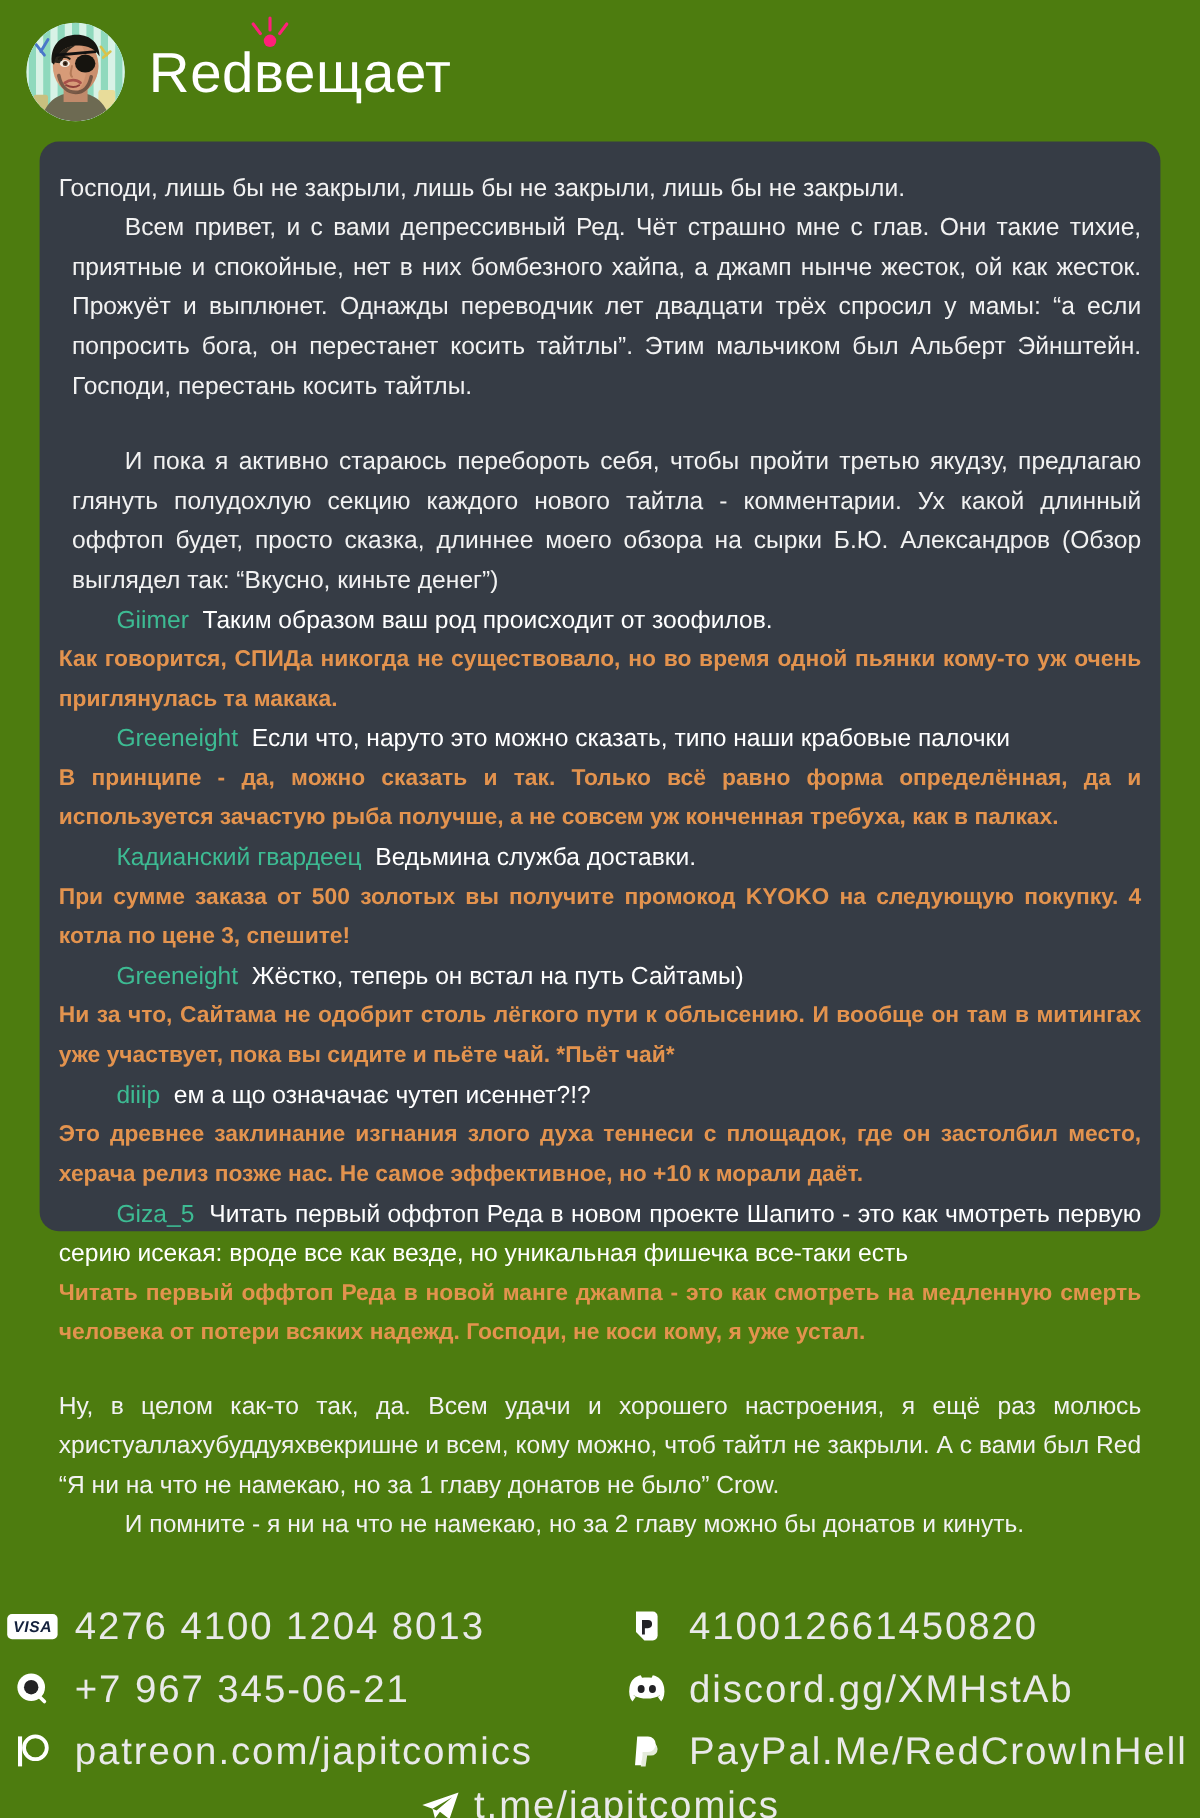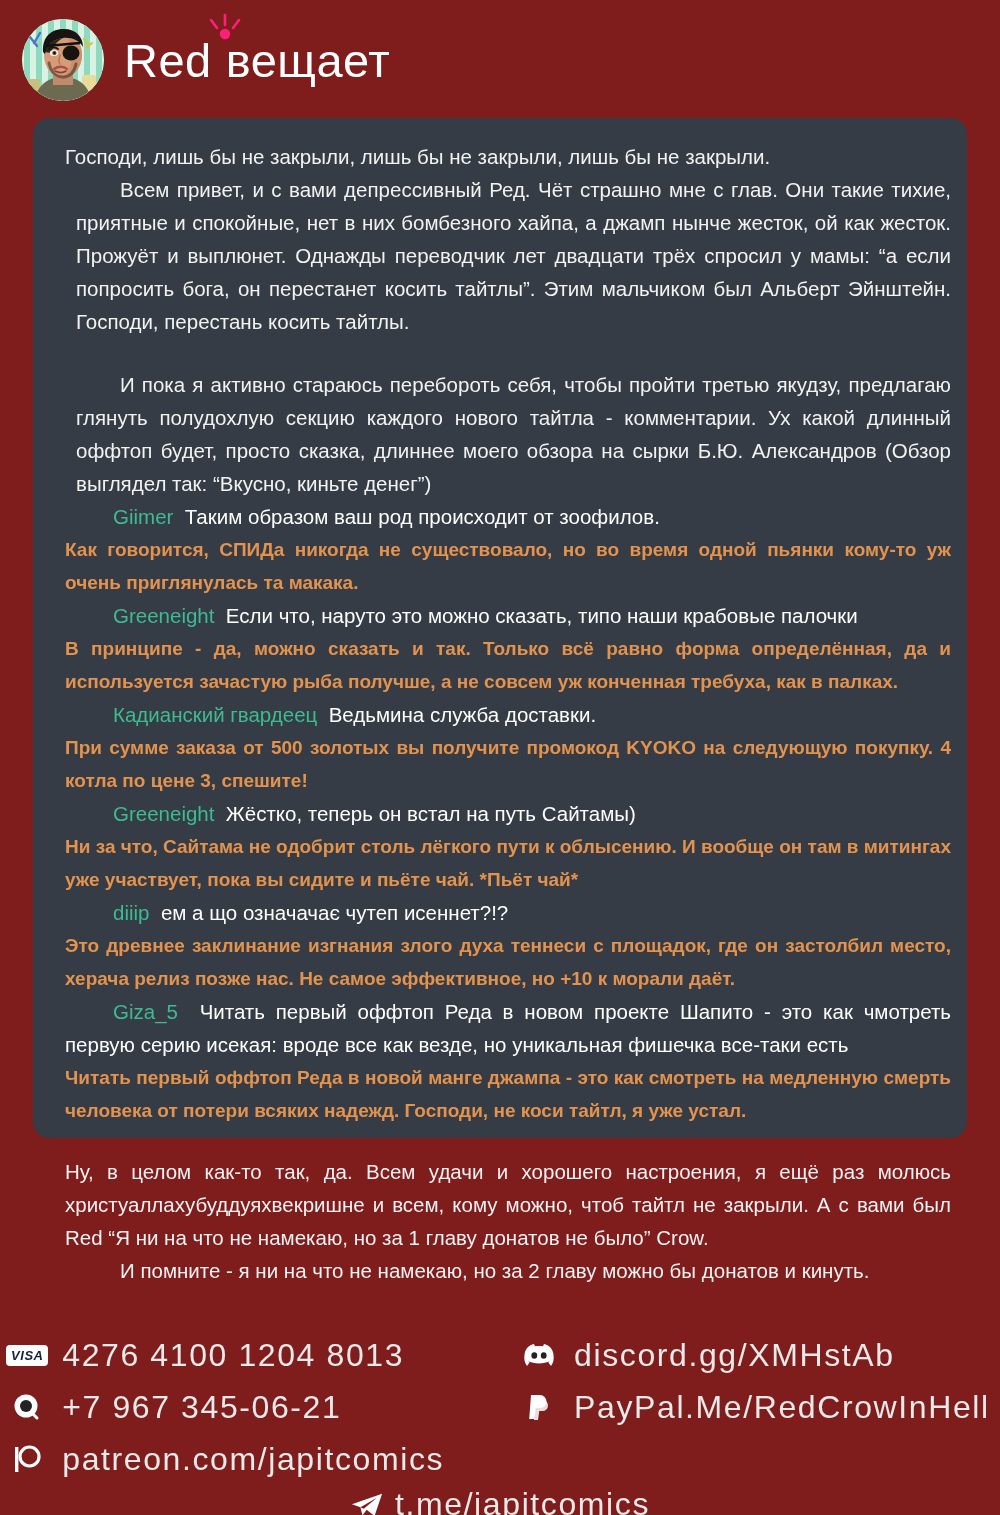--- a/index.html
+++ b/index.html
@@ -8,21 +8,21 @@
     width: 1000px;
     height: 1515px;
     background: #1c1c1e;
     font-family: "Liberation Sans", sans-serif;
     overflow: hidden;
   }
   .page {
     position: relative;
     width: 1000px;
     height: 1515px;
-    background: #7f1d1d;
+    background: #4d7c0f;
   }
 
   
   .header {
     position: absolute;
     top: 14px; left: 22px;
     height: 92px;
     display: flex;
     align-items: center;
     gap: 20px;
@@ -41,36 +41,36 @@
     position: relative;
     display: flex;
     align-items: baseline;
     color: #ffffff;
     font-size: 47px;
     letter-spacing: .5px;
     white-space: nowrap;
     font-weight: 400;
   }
   .brand .red-word { font-weight: 400; }
-  .brand .ru-word { font-weight: 400; margin-left: 14px; }
+  .brand .ru-word { font-weight: 400; }
   .spark {
     position: absolute;
     left: 84px; top: -21px;
     width: 34px; height: 30px;
   }
 
   
   .panel {
     position: absolute;
     left: 33px; top: 118px;
     width: 934px;
-    height: 1020px;
+    height: 908px;
     background: #363c45;
     border-radius: 16px;
-    padding: 22px 16px 16px 32px;
+    padding: 22px 16px 16px 16px;
   }
   .panel p {
     color: #f2f2f2;
     font-size: 20.5px;
     line-height: 33px;
     text-align: justify;
     text-justify: inter-word;
   }
   .indent { text-indent: 44px; margin-left: 11px; }
   .gap-lg { margin-top: 30px; }
@@ -245,21 +245,21 @@
       <p class="a">Ни за что, Сайтама не одобрит столь лёгкого пути к облысению. И вообще он там в митингах уже участвует, пока вы сидите и пьёте чай. *Пьёт чай*</p>
     </div>
 
     <div class="comment">
       <p class="q"><span class="uname">diiip</span>&nbsp; <span>ем а що означачає чутеп исеннет?!?</span></p>
       <p class="a">Это древнее заклинание изгнания злого духа теннеси с площадок, где он застолбил место, херача релиз позже нас. Не самое эффективное, но +10 к морали даёт.</p>
     </div>
 
     <div class="comment">
       <p class="q"><span class="uname">Giza_5</span>&nbsp; <span>Читать первый оффтоп Реда в новом проекте Шапито - это как чмотреть первую серию исекая: вроде все как везде, но уникальная фишечка все-таки есть</span></p>
-      <p class="a">Читать первый оффтоп Реда в новой манге джампа - это как смотреть на медленную смерть человека от потери всяких надежд. Господи, не коси тайтл, я уже устал.</p>
+      <p class="a">Читать первый оффтоп Реда в новой манге джампа - это как смотреть на медленную смерть человека от потери всяких надежд. Господи, не коси кому, я уже устал.</p>
     </div>
 
     <p class="closing">Ну, в целом как-то так, да. Всем удачи и хорошего настроения, я ещё раз молюсь христуаллахубуддуяхвекришне и всем, кому можно, чтоб тайтл не закрыли. А с вами был Red “Я ни на что не намекаю, но за 1 главу донатов не было” Crow.</p>
     <p class="indent">И помните - я ни на что не намекаю, но за 2 главу можно бы донатов и кинуть.</p>
   </div>
 
   <div class="footer">
     <div class="foot-cols">
 
       <div class="foot-col">
@@ -288,20 +288,29 @@
               <rect x="3" y="3" width="3.4" height="25" fill="#ffffff"></rect>
               <circle cx="17.5" cy="12.5" r="9.5" fill="none" stroke="#ffffff" stroke-width="3.2"></circle>
             </svg>
           </span>
           <span class="foot-txt">patreon.com/japitcomics</span>
         </div>
       </div>
 
       <div class="foot-col">
 
+        <div class="foot-row">
+          <span class="foot-ico">
+            <svg width="28" height="28" viewBox="0 0 28 28" xmlns="http://www.w3.org/2000/svg">
+              <path d="M5 2 h14 a4 4 0 0 1 4 4 v16 a4 4 0 0 1 -4 4 h-7 l-7 -7 z" fill="#ffffff"></path>
+              <path d="M10 9 h5 a3.4 3.4 0 0 1 0 6.8 h-2.6 V21 h-2.4 z" fill="#232326"></path>
+            </svg>
+          </span>
+          <span class="foot-txt">410012661450820</span>
+        </div>
 
         <div class="foot-row">
           <span class="foot-ico">
             <svg width="32" height="26" viewBox="0 0 32 26" xmlns="http://www.w3.org/2000/svg">
               <path d="M11 2 C6 3 2.5 6.5 1.6 12 C0.8 17 1.6 21 4 24 C5.6 22 6.8 20 6.8 20 C5.6 19.3 4.8 18.4 4.8 18.4 C8 20.6 12 21.4 16 21.4 C20 21.4 24 20.6 27.2 18.4 C27.2 18.4 26.4 19.3 25.2 20 C25.2 20 26.4 22 28 24 C30.4 21 31.2 17 30.4 12 C29.5 6.5 26 3 21 2 L20 4.2 C18.6 4 17.3 3.9 16 3.9 C14.7 3.9 13.4 4 12 4.2 Z" fill="#ffffff"></path>
               <ellipse cx="11.3" cy="13.5" rx="2.9" ry="3.3" fill="#232326"></ellipse>
               <ellipse cx="20.7" cy="13.5" rx="2.9" ry="3.3" fill="#232326"></ellipse>
             </svg>
           </span>
           <span class="foot-txt">discord.gg/XMHstAb</span>

